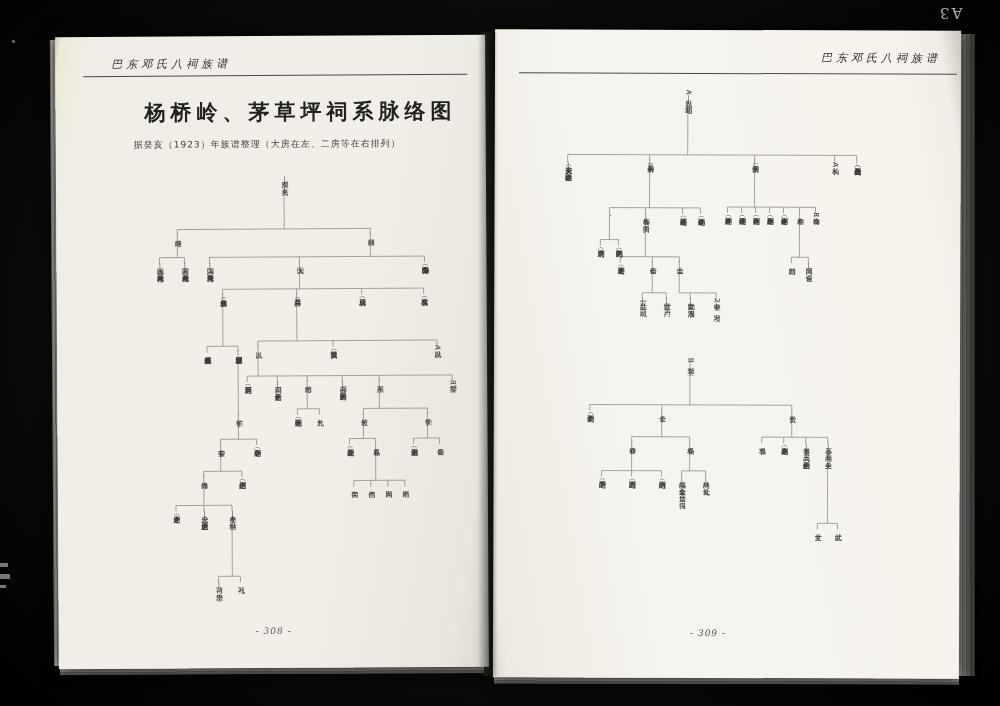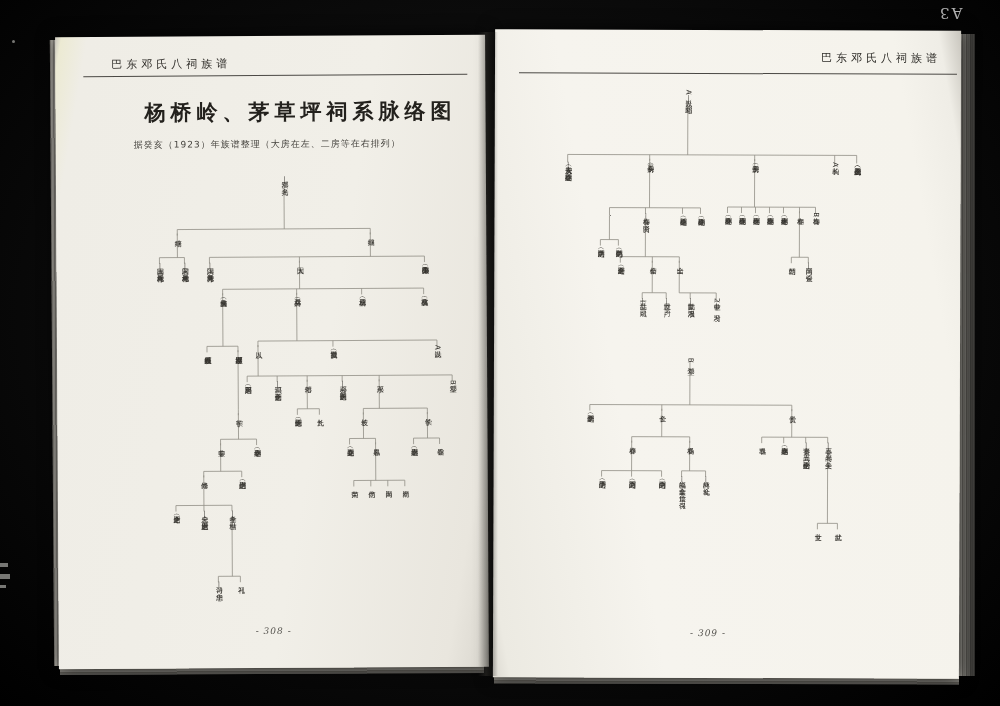--- a/index.html
+++ b/index.html
@@ -52,21 +52,21 @@
     background:repeating-linear-gradient(90deg,#8e8b84 0 1px,#b1aea6 1px 3px);
     transform:rotate(-0.4deg);
   }
   .spine{
     position:absolute;left:478px;top:32px;width:20px;height:644px;
     background:linear-gradient(90deg,rgba(0,0,0,0) 0%,rgba(70,68,62,.35) 40%,rgba(35,34,30,.45) 60%,rgba(0,0,0,0) 100%);
   }
 
   .running-header{
     position:absolute;top:20px;
-    font-family:"DejaVu Serif",serif;
+    font-family:"DejaVu Serif",serif;font-style:italic;
     font-size:11px;letter-spacing:4px;color:#2e2c28;
   }
   .rh-left{left:56px;}
   .rh-right{right:20px;text-align:right;}
   .header-rule{position:absolute;height:1px;background:#4a4844;}
   .rule-left{left:28px;top:39px;width:384px;}
   .rule-right{left:24px;top:43px;width:438px;}
 
   .page-title{
     position:absolute;left:80px;top:62px;width:330px;text-align:center;

